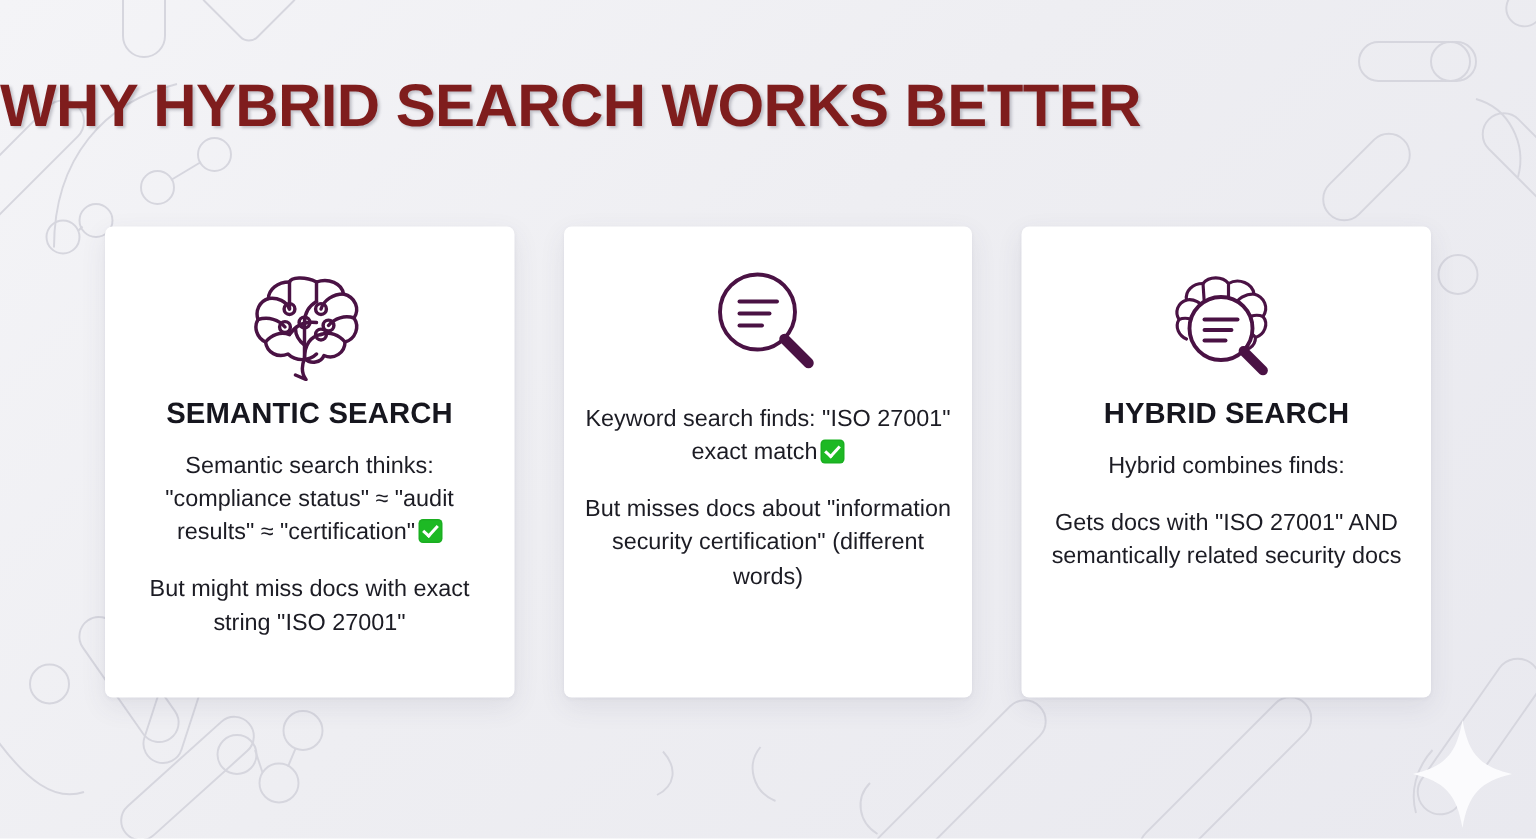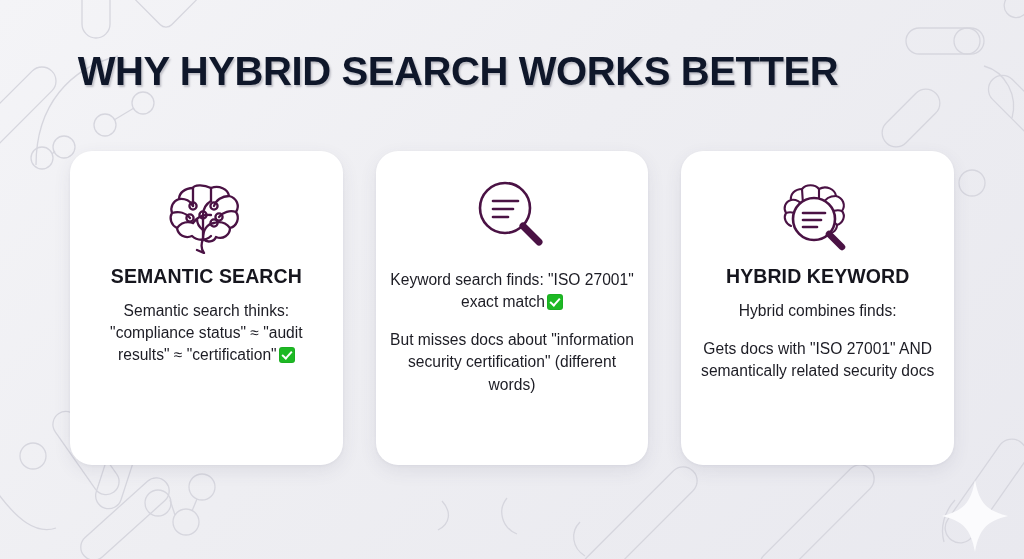--- a/index.html
+++ b/index.html
@@ -25,45 +25,45 @@
     pointer-events: none;
     z-index: 0;
   }
 
   
   .page-title {
     position: absolute;
     top: 49px;
     left: 0;
     width: 916px;
-    text-align: center;
+    text-align: left;
     font-size: 40px;
     font-weight: 700;
     letter-spacing: -0.4px;
-    color: #0f172a;
+    color: #7f1d1d;
     text-shadow: 1.5px 1.5px 2px rgba(60,60,80,0.28);
     z-index: 3;
   }
 
   
   .cards {
     position: absolute;
     top: 151px;
     left: 70px;
     width: 884px;
     display: flex;
     gap: 33px;
     z-index: 2;
   }
 
   .card {
     width: 273px;
     height: 314px;
     background: #ffffff;
-    border-radius: 22px;
+    border-radius: 5px;
     box-shadow: 0 6px 18px rgba(70,70,100,0.09),
                 0 1px 3px rgba(70,70,100,0.06);
     display: flex;
     flex-direction: column;
     align-items: center;
     padding: 24px 14px 16px 14px;
   }
 
   .card-icon {
     height: 82px;
@@ -211,20 +211,21 @@
         <circle cx="23" cy="40" r="3.6"></circle>
         <circle cx="47" cy="28" r="3.6"></circle>
         <circle cx="52" cy="39" r="3.6"></circle>
         <circle cx="36" cy="37" r="3.6"></circle>
         <circle cx="47" cy="45" r="3.6"></circle>
       </svg>
     </div>
     <div class="card-title">SEMANTIC SEARCH</div>
     <div class="card-body">
       <p class="para"><span>Semantic search thinks: "compliance status" ≈ "audit results" ≈ "certification"</span><span class="check"></span></p>
+      <p class="para">But might miss docs with exact string "ISO 27001"</p>
     </div>
   </div>
 
   <div class="card">
     <div class="card-icon">
       <svg width="74" height="76" viewBox="0 0 74 76" fill="none" stroke="#4a1244" stroke-width="2.6" stroke-linecap="round" stroke-linejoin="round">
         <circle cx="30" cy="30" r="25"></circle>
         <path d="M48 48 L64 64" stroke-width="7"></path>
         <path d="M18 23 H43"></path>
         <path d="M18 31 H38"></path>
@@ -258,20 +259,20 @@
 
         <g stroke-width="2.6">
           <circle cx="36" cy="42" r="21" fill="#ffffff"></circle>
           <path d="M51 57 L64 70" stroke-width="6.5"></path>
           <path d="M25 36 H47"></path>
           <path d="M25 43 H43"></path>
           <path d="M25 50 H39"></path>
         </g>
       </svg>
     </div>
-    <div class="card-title">HYBRID KEYWORD</div>
+    <div class="card-title">HYBRID SEARCH</div>
     <div class="card-body">
       <p class="para">Hybrid combines finds:</p>
       <p class="para">Gets docs with "ISO 27001" AND semantically related security docs</p>
     </div>
   </div>
 
 </div>
 
 </body></html>

